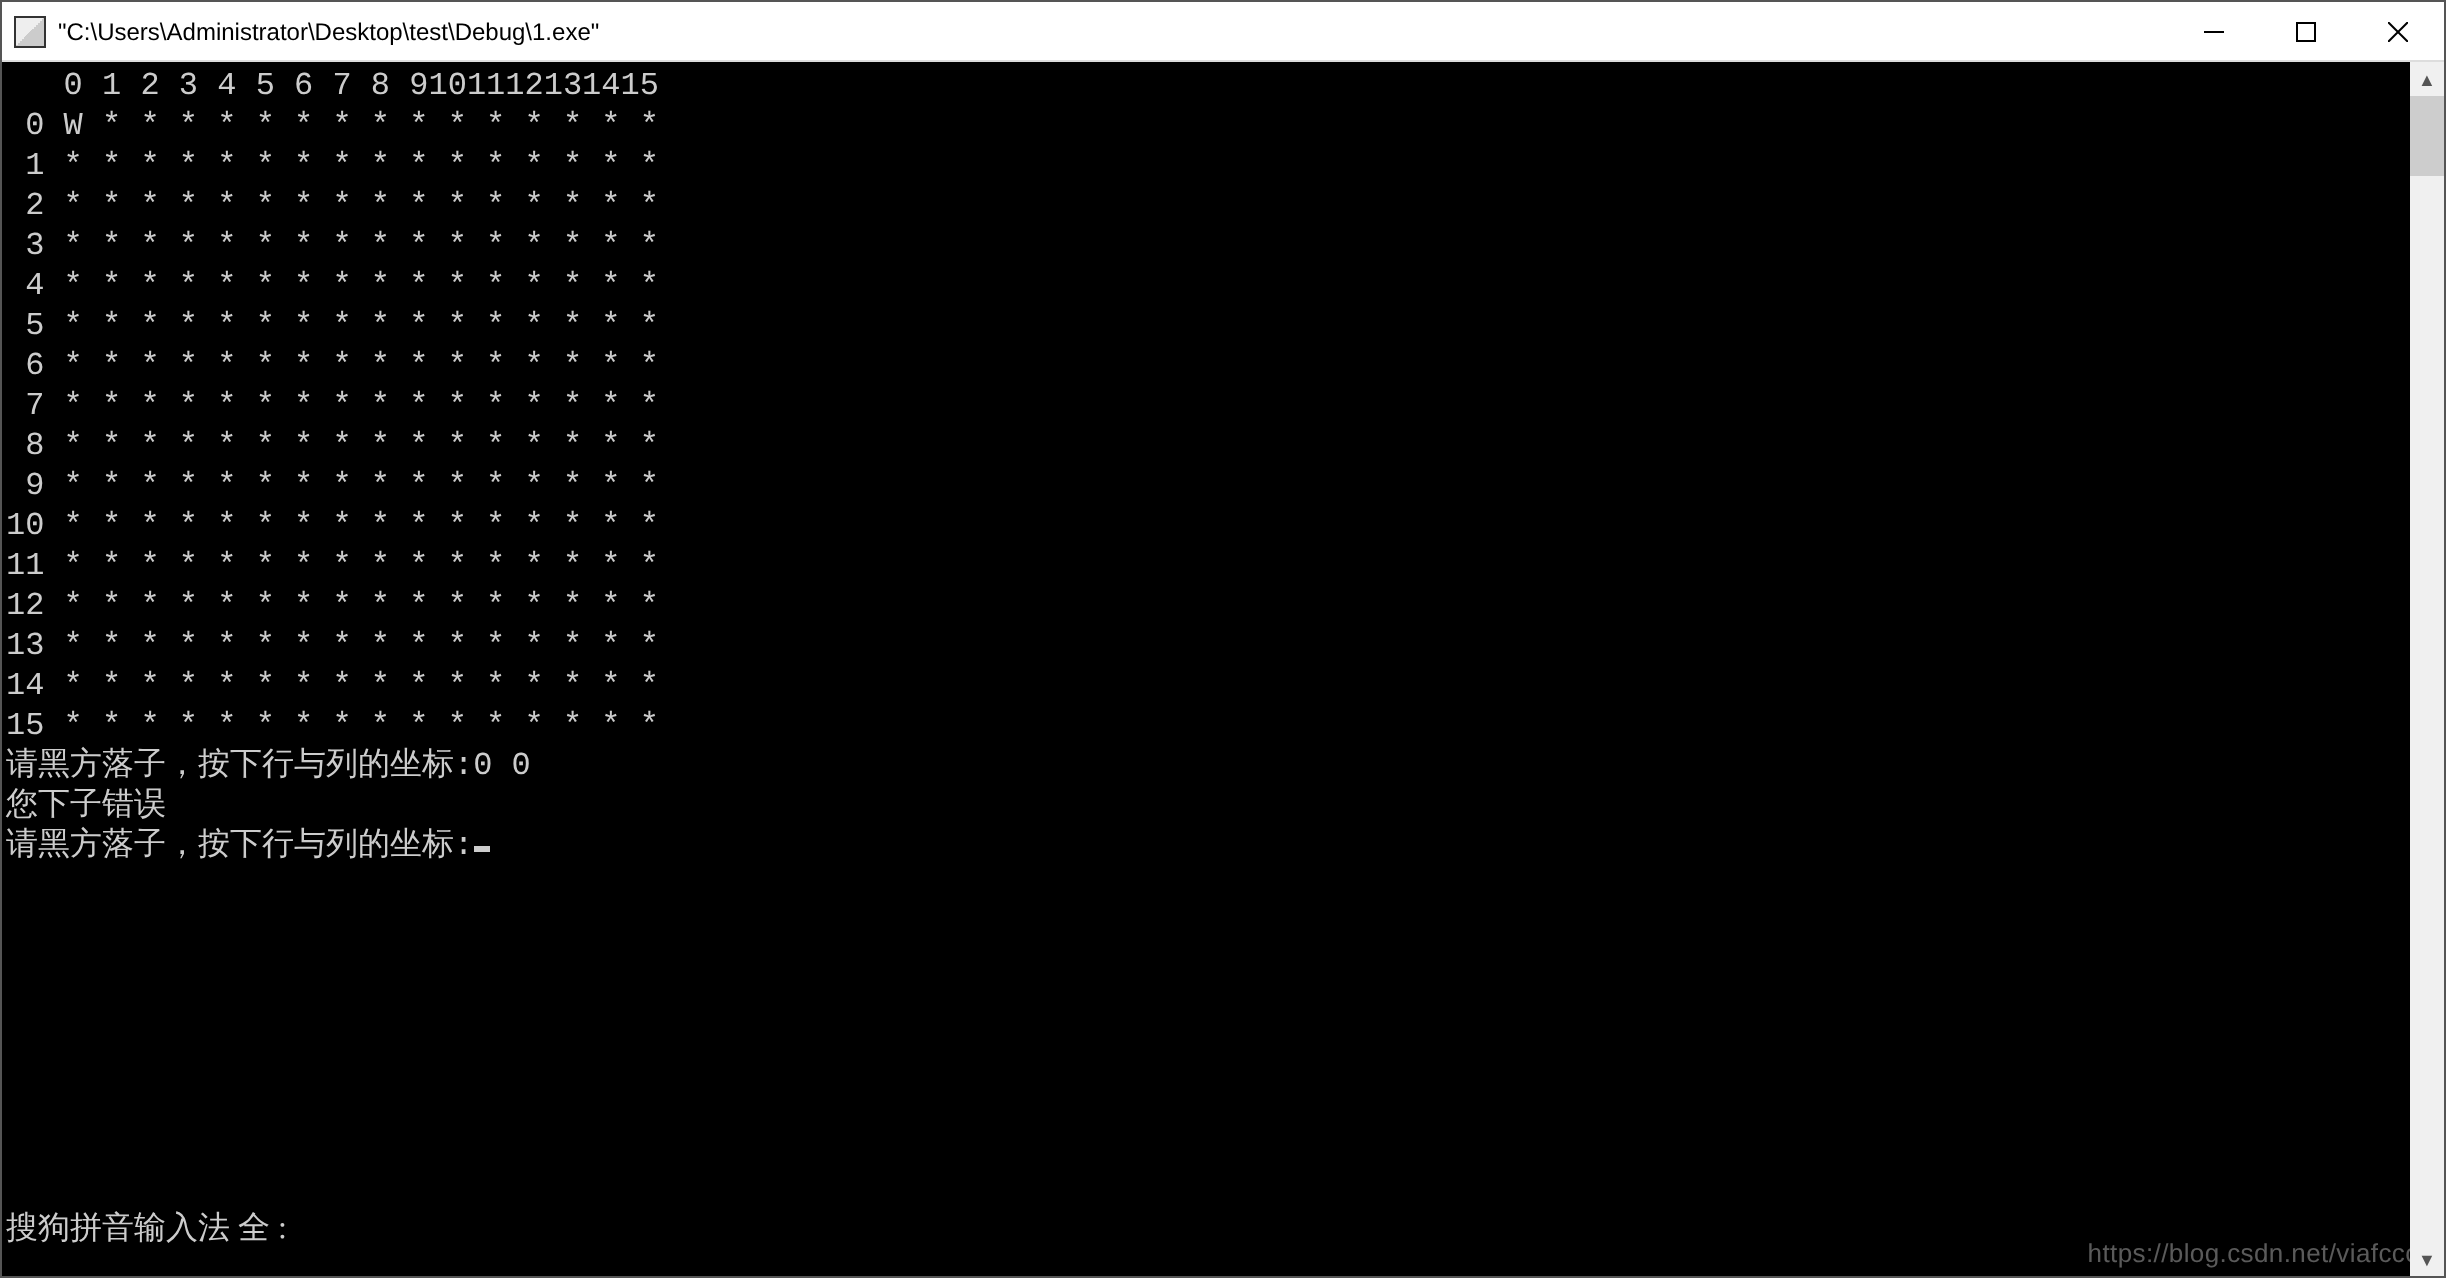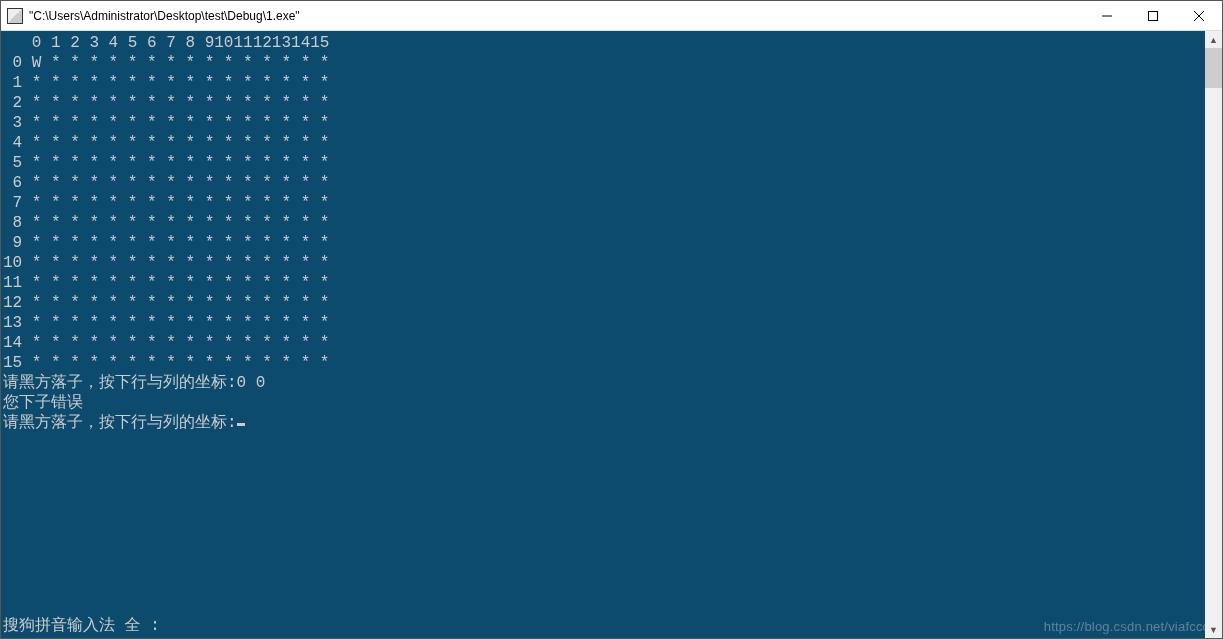--- a/index.html
+++ b/index.html
@@ -4,27 +4,27 @@
   <style>
     * { margin: 0; padding: 0; box-sizing: border-box; }
     body { width: 1223px; height: 639px; font-family: "Segoe UI", Tahoma, sans-serif; background: #fff; overflow: hidden; position: relative; }
     .window { width: 100%; height: 100%; display: flex; flex-direction: column; border: 1px solid #555; }
     .titlebar { height: 30px; background: #fff; display: flex; align-items: center; padding-left: 6px; border-bottom: 1px solid #ddd; }
     .titlebar-icon { width: 16px; height: 16px; border: 1px solid #333; background: linear-gradient(135deg,#eee 50%,#ccc 50%); margin-right: 6px; }
     .titlebar-text { font-size: 12px; color: #000; flex: 1; }
     .win-controls { display: flex; height: 100%; }
     .win-btn { width: 46px; height: 100%; display: flex; align-items: center; justify-content: center; }
     .win-btn svg { width: 10px; height: 10px; }
-    .console-wrap { flex: 1; background: #0c4a6e; position: relative; overflow: hidden; }
+    .console-wrap { flex: 1; background: #000000; position: relative; overflow: hidden; }
     .console { position: absolute; inset: 0; padding: 2px 2px 2px 2px; color: #ccc; font-family: "NSimSun","SimSun","Courier New",monospace; font-size: 16px; line-height: 20px; white-space: pre; }
     .scrollbar { position: absolute; right: 0; top: 0; bottom: 0; width: 17px; background: #f0f0f0; display: flex; flex-direction: column; }
     .sb-btn { height: 17px; display: flex; align-items: center; justify-content: center; color: #555; font-size: 9px; }
     .sb-track { flex: 1; position: relative; }
     .sb-thumb { position: absolute; left: 0; right: 0; top: 0; height: 40px; background: #cdcdcd; }
-    .ime-bar { position: absolute; left: 2px; bottom: 2px; color: #ccc; font-family: Liberation Mono, monospace; font-size: 16px; }
+    .ime-bar { position: absolute; left: 2px; bottom: 13px; color: #ccc; font-family: Liberation Serif, serif; font-size: 16px; }
     .watermark { position: absolute; right: 6px; bottom: 4px; color: rgba(200,200,200,0.45); font-size: 13px; font-family: Arial, sans-serif; pointer-events: none; letter-spacing: 0.2px; }
     .cursor { display: inline-block; width: 8px; height: 3px; background: #ccc; vertical-align: baseline; margin-bottom: 1px; }
   </style>
 </head>
 <body>
 
 <div class="window">
   <div class="titlebar">
     <div class="titlebar-icon"></div>
     <div class="titlebar-text">"C:\Users\Administrator\Desktop\test\Debug\1.exe"</div>

